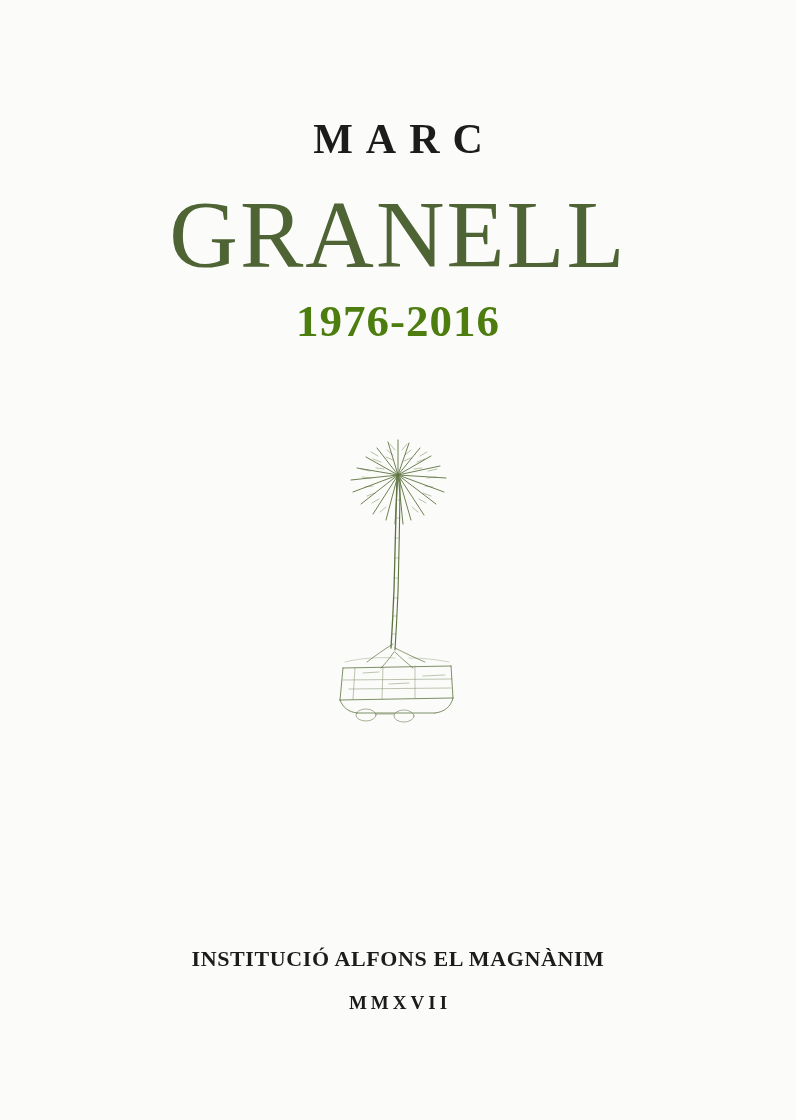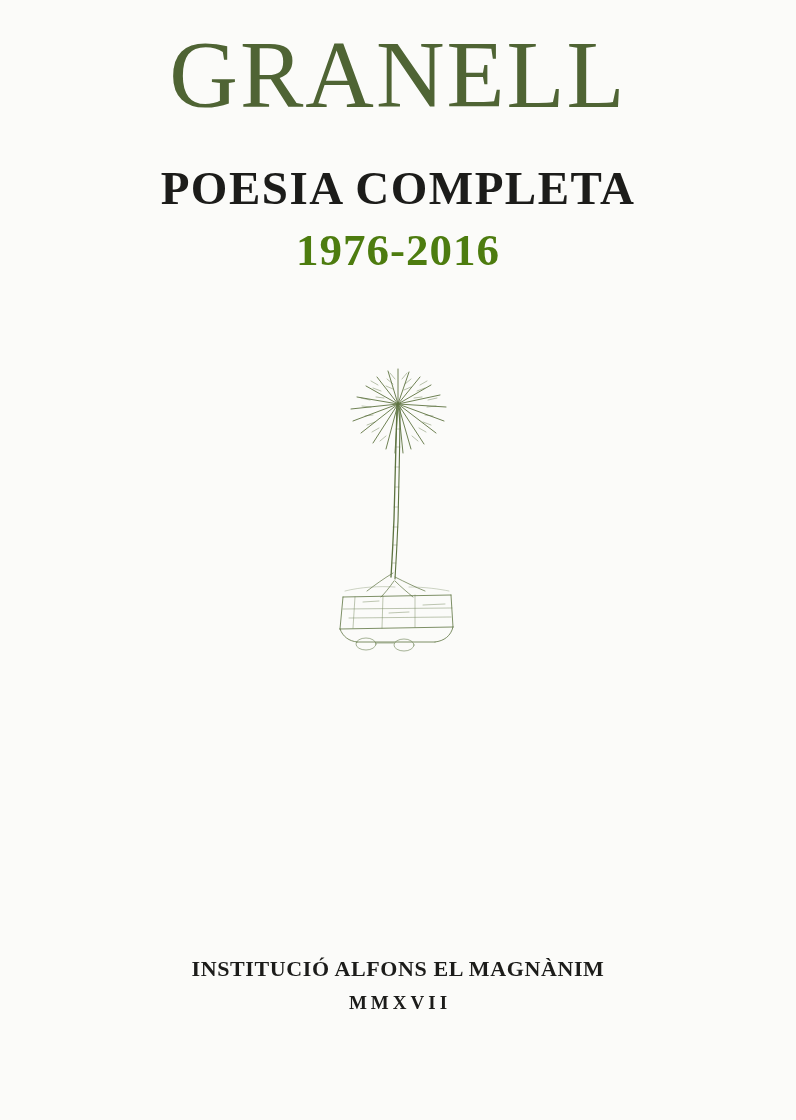--- a/index.html
+++ b/index.html
@@ -88,38 +88,38 @@
   }
   .publisher-sub {
     margin-top: 7px;
     font-size: 19px;
     letter-spacing: 0.4px;
     color: #1c1c1a;
     font-weight: 700;
     line-height: 1.25;
   }
   .year-roman {
-    margin-top: 9px;
+    margin-top: 19px;
     font-size: 19px;
     letter-spacing: 4px;
     color: #1c1c1a;
     font-weight: 700;
     text-indent: 4px;
     line-height: 1.25;
   }
 </style>
 </head>
 <body>
 
 <div class="page">
 
+  <div class="author-first">MARC</div>
 
   <div class="author-last">GRANELL</div>
 
-  <div class="work-title">POESIA COMPLETA</div>
 
   <div class="work-years">1976-2016</div>
 
   <div class="illustration">
     <svg viewBox="0 0 230 330" xmlns="http://www.w3.org/2000/svg" fill="none" stroke="#5d7340" stroke-width="1" stroke-linecap="round">
 
       <g stroke-width="0.9">
         <path d="M115 75 L115 40"></path>
         <path d="M115 75 L105 42"></path>
         <path d="M115 75 L126 43"></path>

